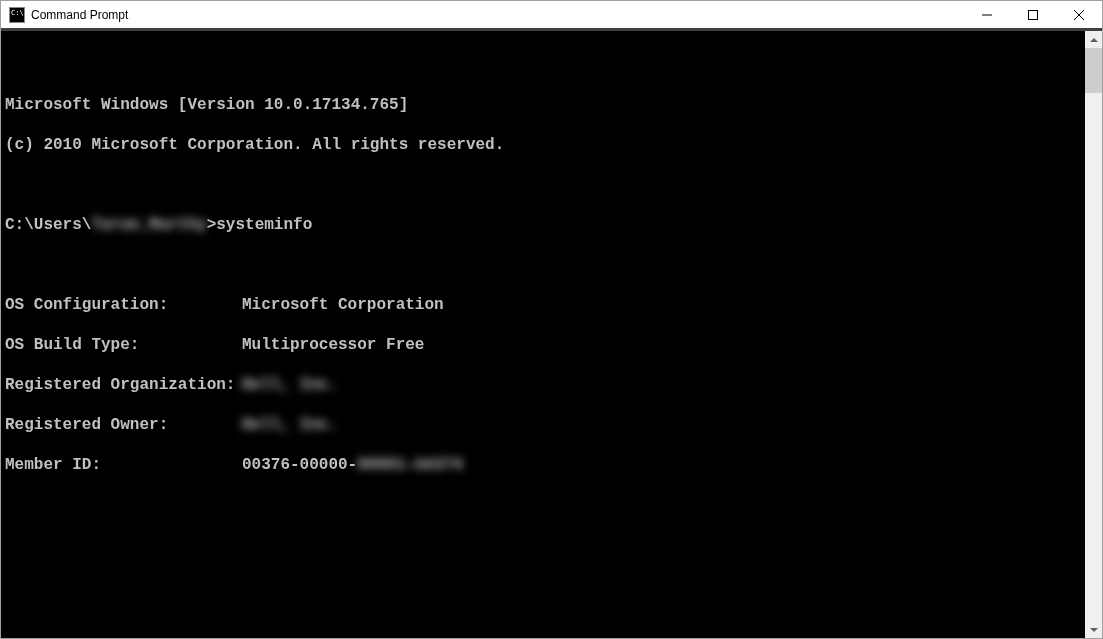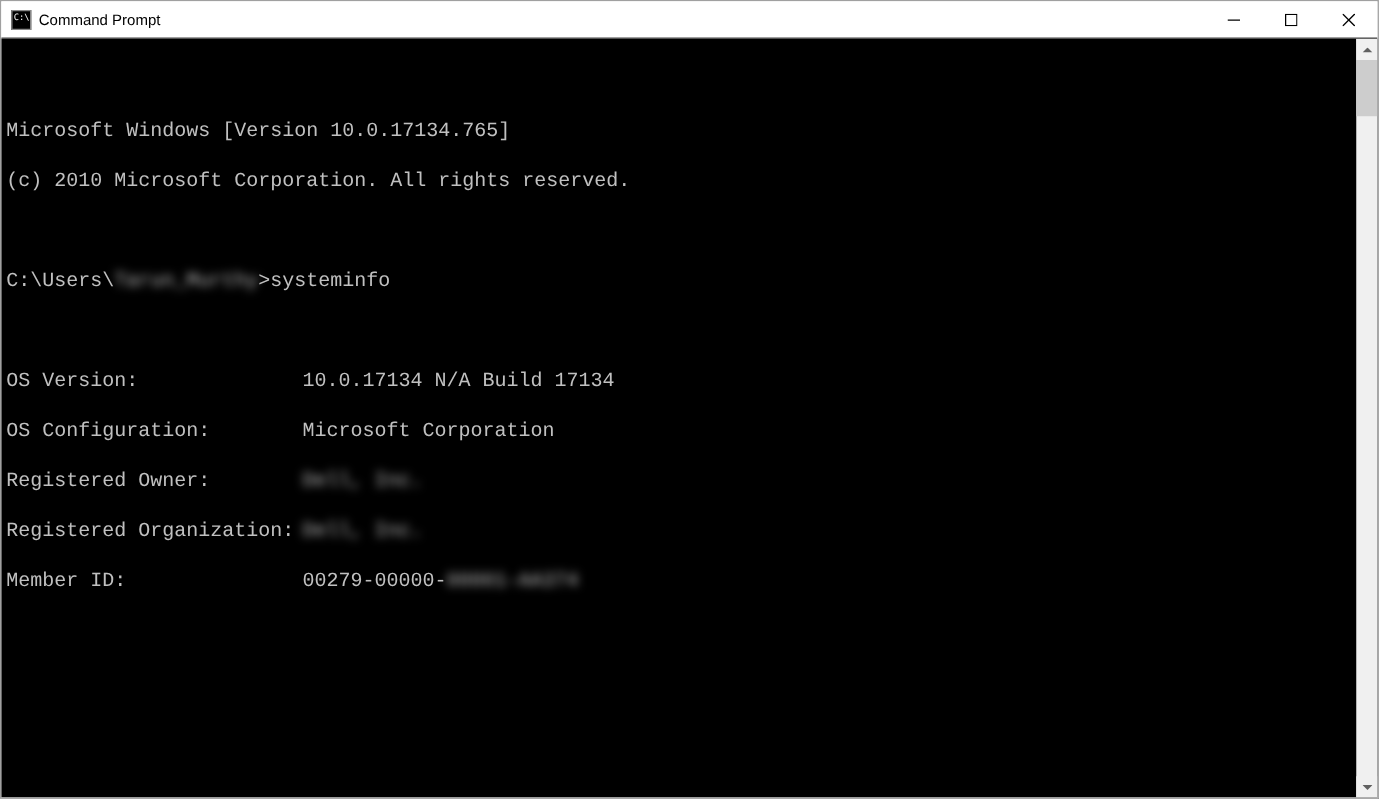--- a/index.html
+++ b/index.html
@@ -10,21 +10,21 @@
       height: 639px;
       overflow: hidden;
       border: 1px solid #a0a0a0;
       position: relative;
     }
     .titlebar {
       height: 30px;
       background: #fff;
       display: flex;
       align-items: center;
-      border-bottom: 1px solid #404040;
+      border-bottom: 3px solid #404040;
     }
     .titlebar-icon {
       width: 16px;
       height: 16px;
       margin: 0 6px 0 8px;
       background: #000;
       border: 1px solid #888;
       position: relative;
       display: inline-block;
     }
@@ -58,20 +58,21 @@
       color: #c0c0c0;
       font-family: Consolas, "Courier New", monospace;
       font-size: 16px;
       line-height: 20px;
       height: calc(100% - 30px);
       width: 100%;
       white-space: pre;
       overflow: hidden;
       position: relative;
       padding-right: 17px;
+      font-weight: bold;
     }
     .console-lines {
       padding: 4px 0 0 4px;
     }
     .scrollbar {
       position: absolute;
       right: 0; top: 0;
       width: 17px;
       height: 100%;
       background: #f0f0f0;
@@ -124,25 +125,25 @@
   </div>
 </div>
 
 <div class="console">
   <div class="console-lines">
 <span class="line">Microsoft Windows [Version 10.0.17134.765]</span>
 <span class="line">(c) 2010 Microsoft Corporation. All rights reserved.</span>
 <span class="line"> </span>
 <span class="line"><span>C:\Users\</span><span class="blur">Tarun_Murthy</span><span>&gt;systeminfo</span></span>
 <span class="line"> </span>
-<span class="line"><span class="kv-label">OS Version:</span><span>10.0.17134 N/A Build 17134</span></span>
 <span class="line"><span class="kv-label">OS Configuration:</span><span>Microsoft Corporation</span></span>
+<span class="line"><span class="kv-label">OS Build Type:</span><span>Multiprocessor Free</span></span>
+<span class="line"><span class="kv-label">Registered Organization:</span><span class="blur">Dell, Inc.</span></span>
 <span class="line"><span class="kv-label">Registered Owner:</span><span class="blur">Dell, Inc.</span></span>
-<span class="line"><span class="kv-label">Registered Organization:</span><span class="blur">Dell, Inc.</span></span>
-<span class="line"><span class="kv-label">Member ID:</span><span>00279-00000-</span><span class="blur">00001-AA374</span></span>
+<span class="line"><span class="kv-label">Member ID:</span><span>00376-00000-</span><span class="blur">00001-AA374</span></span>
 
 
 
 
 
 
 
 
 
 

